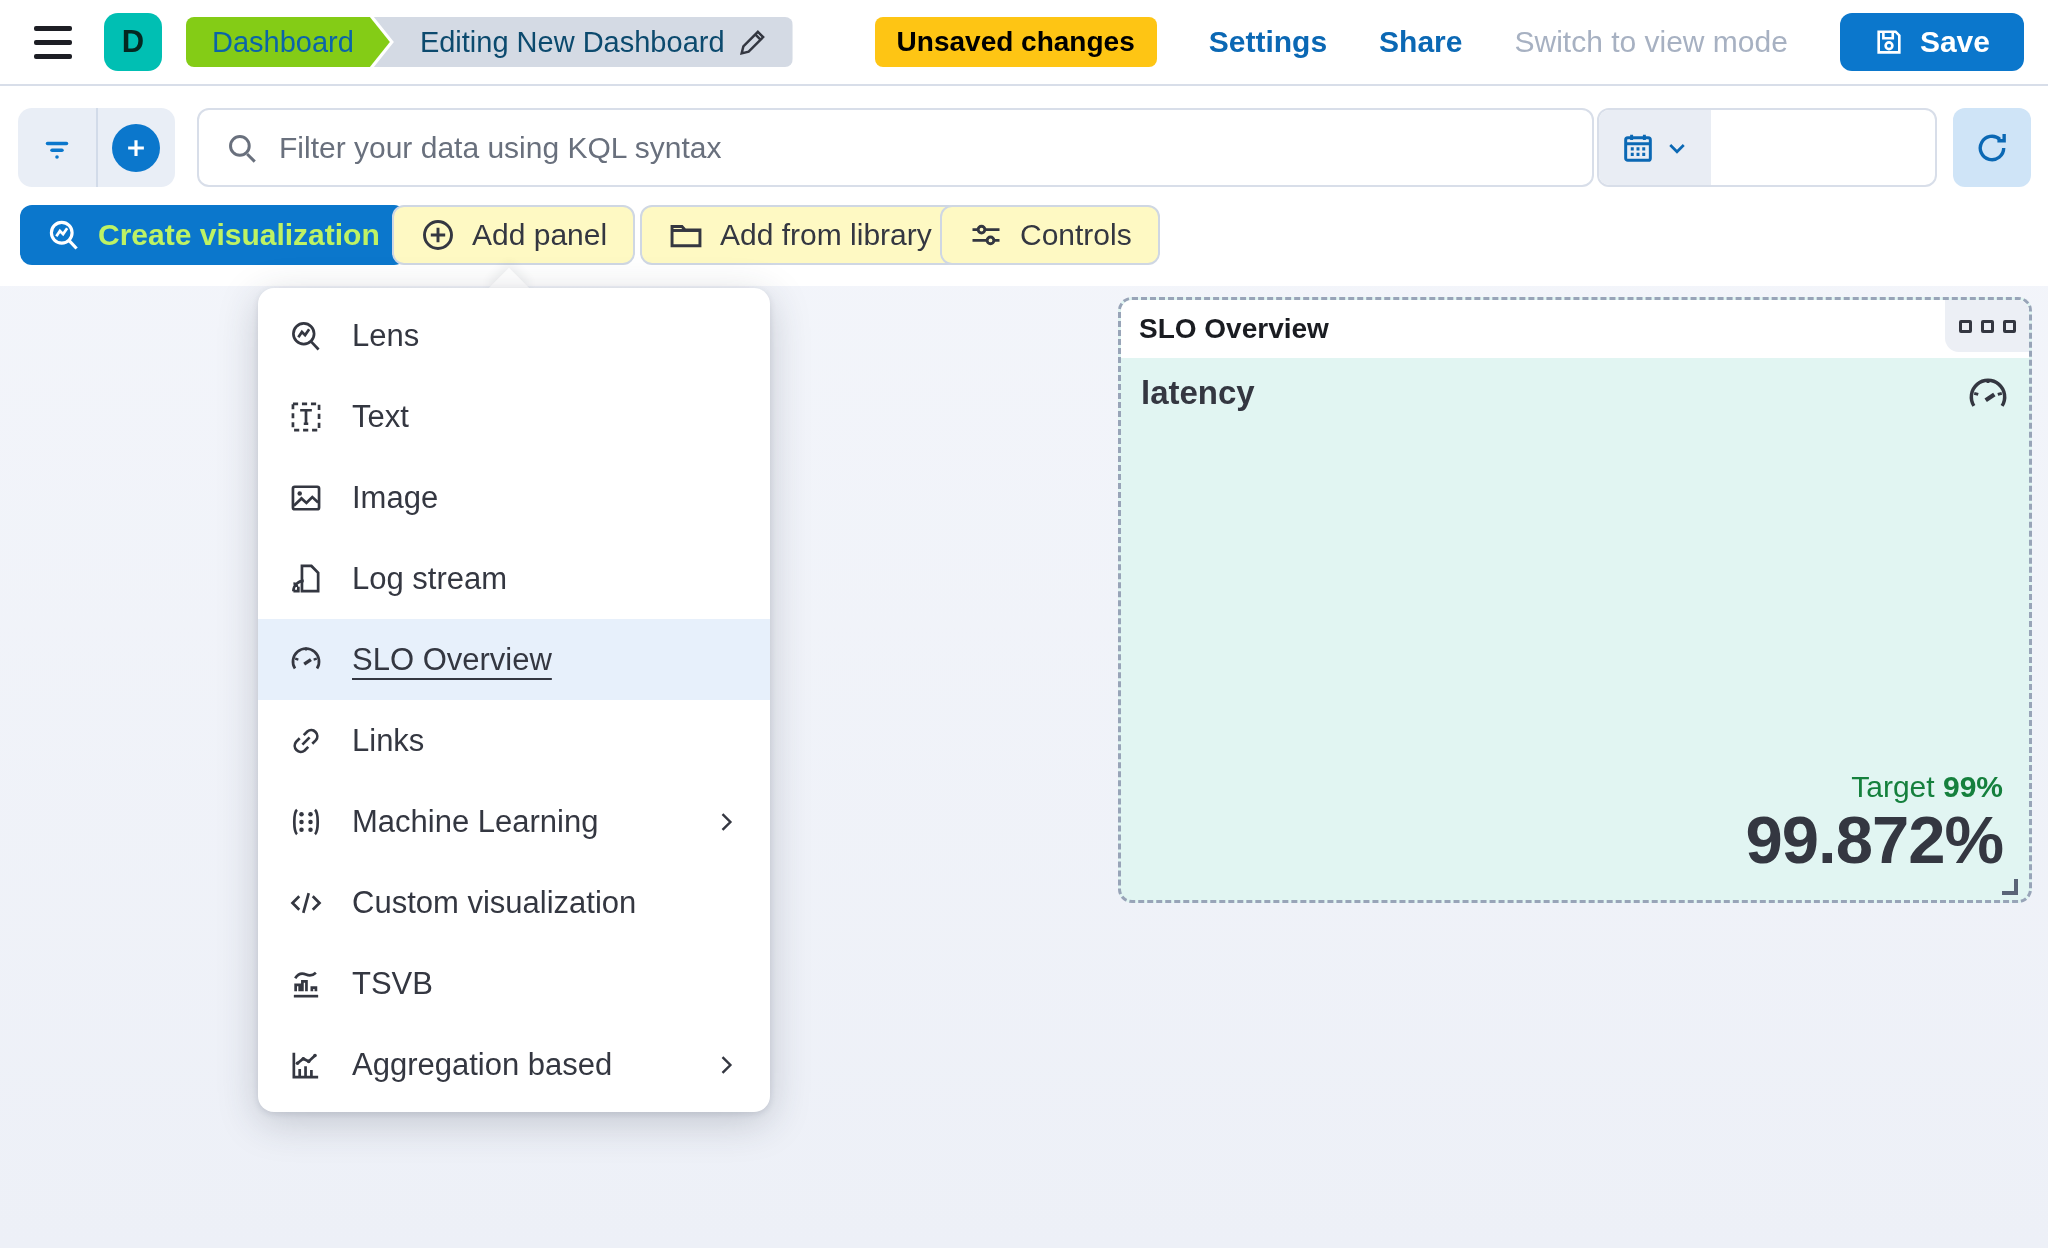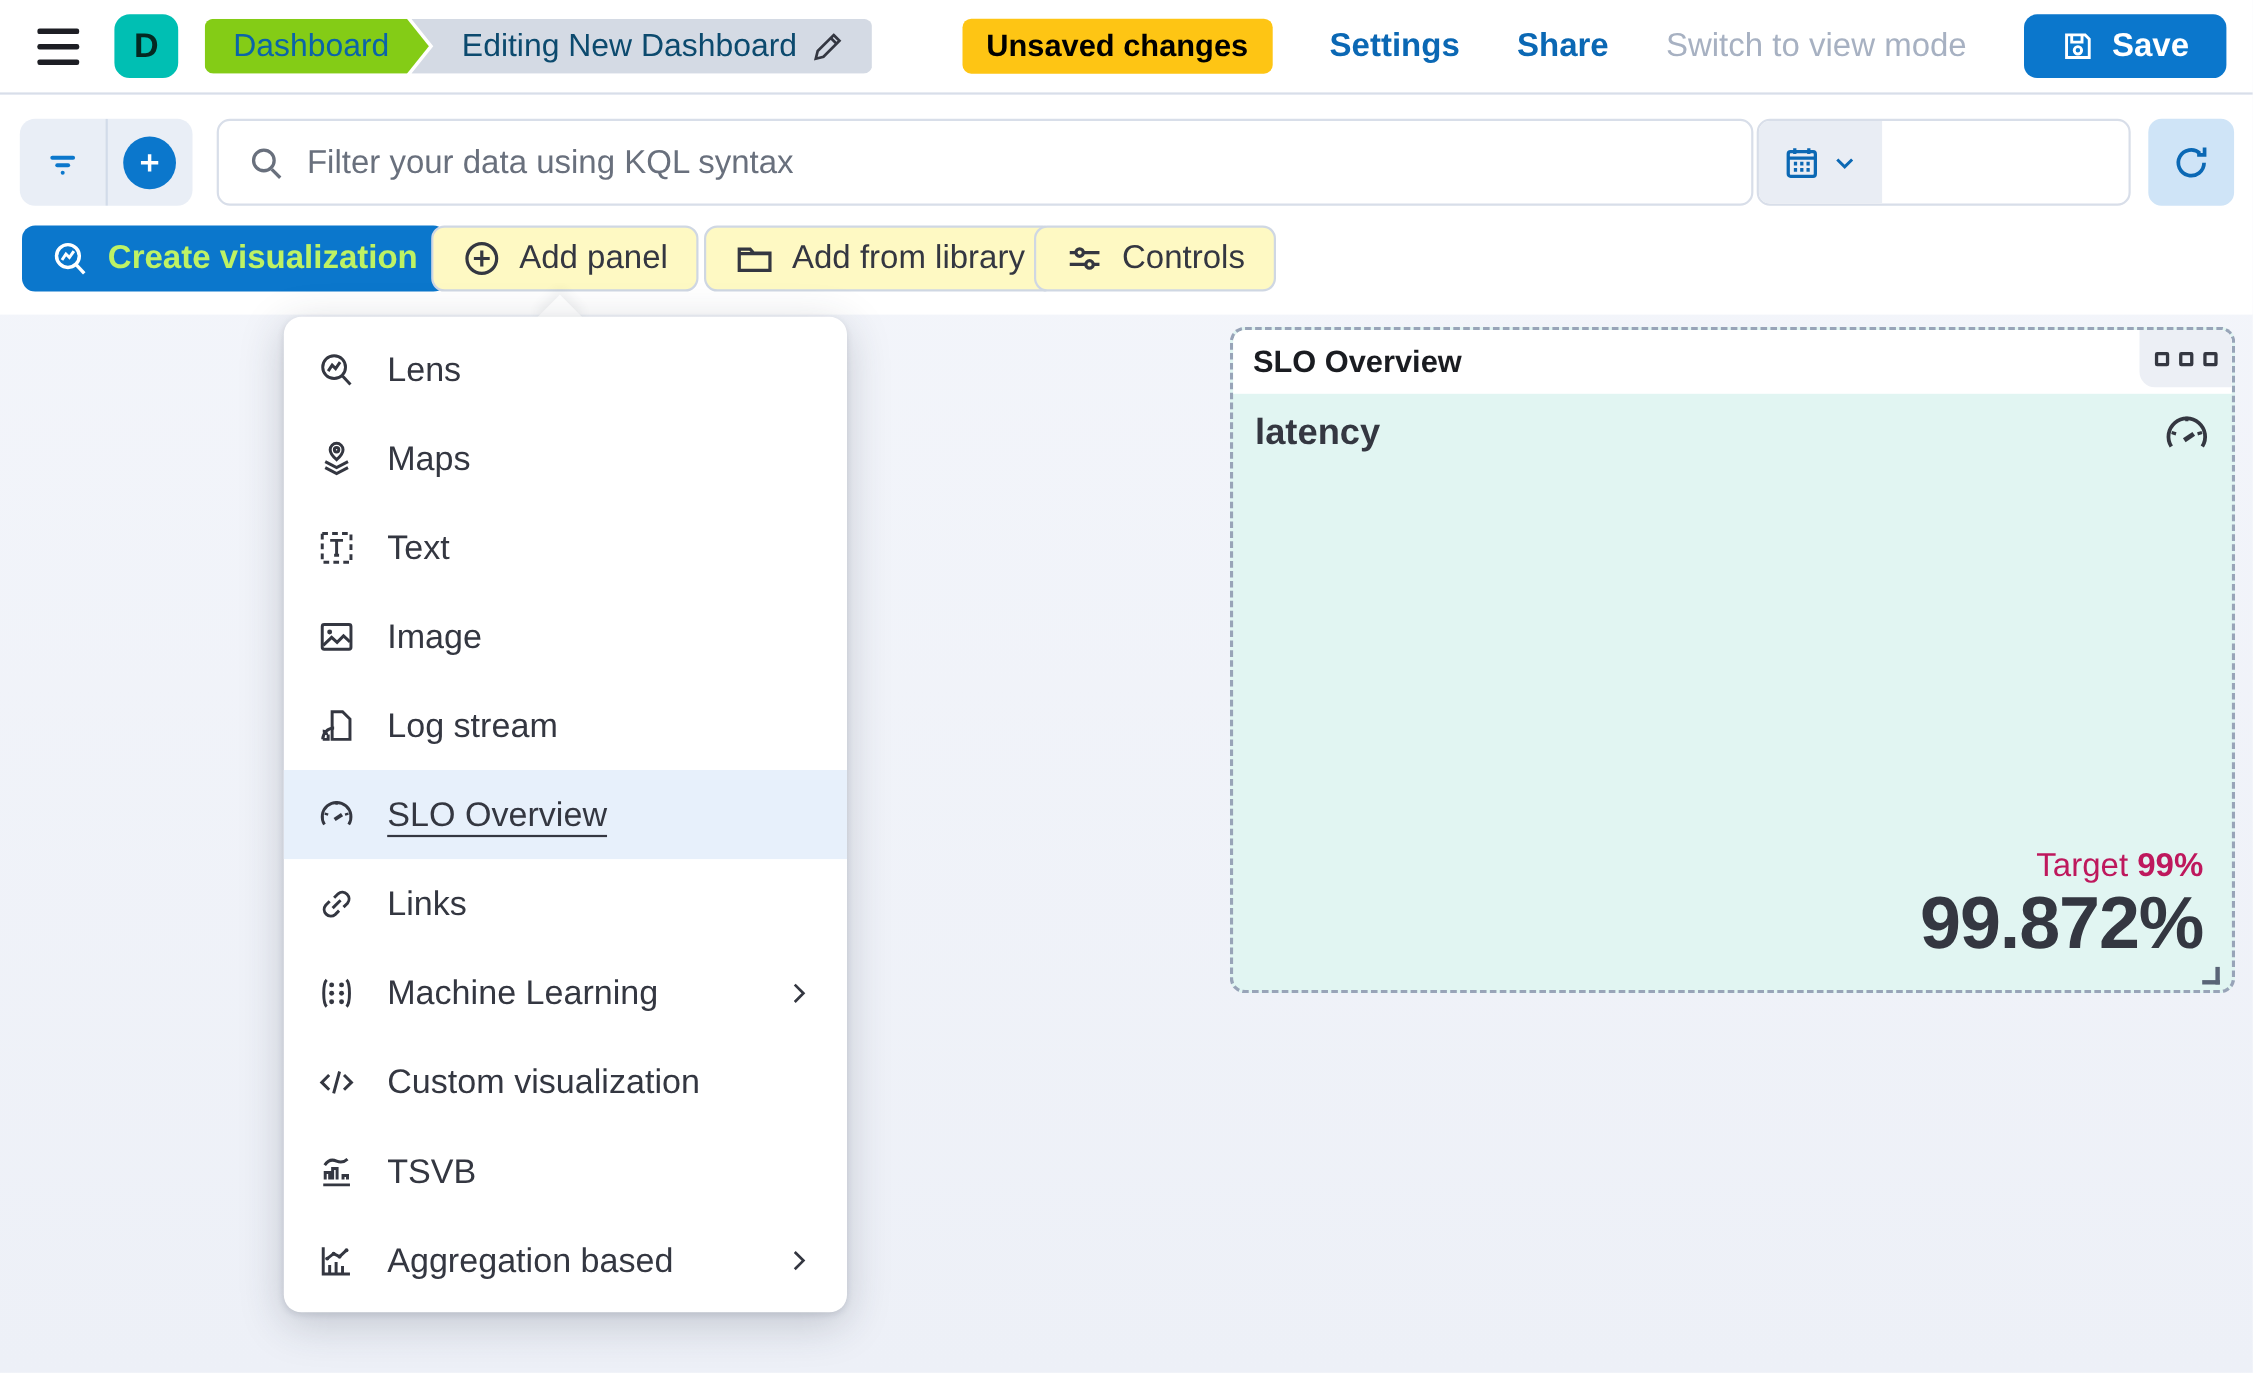--- a/index.html
+++ b/index.html
@@ -141,21 +141,21 @@
   .slo-menu-btn {
     position:absolute; right:0; top:0; width:84px; height:52px;
     background:#eceff5; border:none; border-radius:0 10px 0 14px; cursor:pointer;
     display:flex; align-items:center; justify-content:center; gap:9px;
   }
   .slo-menu-btn i { display:block; width:13px; height:13px; border:3px solid #343741; border-radius:2px; }
   .slo-body { position:relative; height:548px; padding:16px 20px; }
   .slo-metric-name { font-size:33px; font-weight:700; color:#343741; }
   .slo-gauge { position:absolute; right:18px; top:14px; }
   .slo-numbers { position:absolute; right:26px; bottom:30px; text-align:right; }
-  .slo-target-line { font-size:30px; color:#be185d; }
+  .slo-target-line { font-size:30px; color:#15803d; }
   .slo-target-line b { font-weight:700; }
   .slo-value { font-size:67px; font-weight:800; color:#343741; letter-spacing:-1px; line-height:1.08; }
   .resize-corner {
     position:absolute; right:11px; bottom:11px; width:16px; height:16px;
     border-right:4px solid #5a6477; border-bottom:4px solid #5a6477;
   }
 </style>
 </head>
 <body>
 
@@ -305,30 +305,20 @@
     <span class="mi-icon">
       <svg width="36" height="36" viewBox="0 0 16 16" fill="none" stroke="#343741" stroke-width="1.2">
         <circle cx="7" cy="7" r="4.6"></circle>
           <path d="M10.4 10.6L13.6 14"></path>
         <path d="M4.6 8.6l1.6-2.4 1.4 1.4 1.8-2.6"></path>
       </svg>
     </span>
     <span class="mi-label">Lens</span>
   </div>
 
-  <div class="menu-item">
-    <span class="mi-icon">
-      <svg width="36" height="36" viewBox="0 0 16 16" fill="none" stroke="#343741" stroke-width="1.2">
-        <path d="M8 1.8a2.6 2.6 0 0 1 2.6 2.6C10.6 6.2 8 8.4 8 8.4S5.4 6.2 5.4 4.4A2.6 2.6 0 0 1 8 1.8z"></path>
-        <circle cx="8" cy="4.4" r="0.9"></circle>
-        <path d="M3.4 9.2L8 11.6l4.6-2.4M3.4 11.6L8 14l4.6-2.4"></path>
-      </svg>
-    </span>
-    <span class="mi-label">Maps</span>
-  </div>
 
   <div class="menu-item">
     <span class="mi-icon">
       <svg width="36" height="36" viewBox="0 0 16 16" fill="none" stroke="#343741" stroke-width="1.2">
         <rect x="2.2" y="2.2" width="11.6" height="11.6" stroke-dasharray="2.3 1.7"></rect>
         <path d="M5.4 5h5.2M8 5v6M7 11h2"></path>
       </svg>
     </span>
     <span class="mi-label">Text</span>
   </div>

